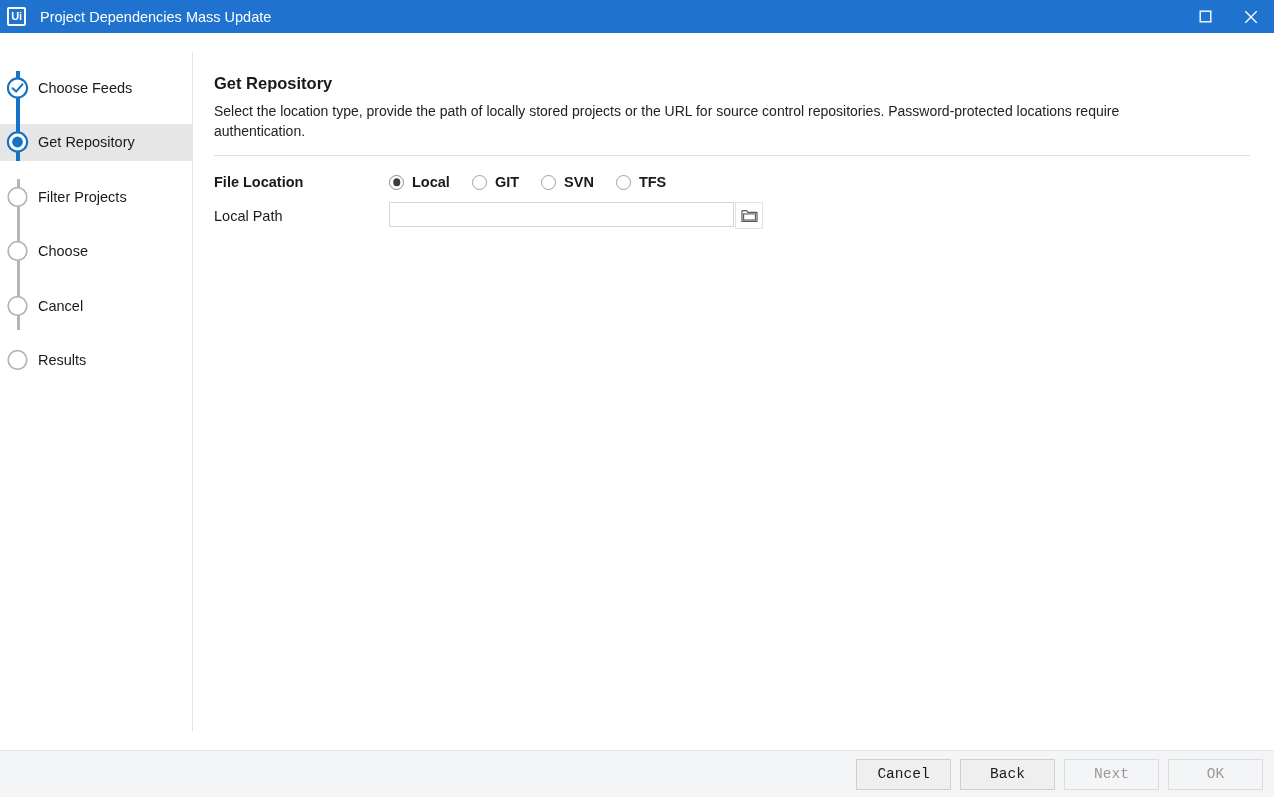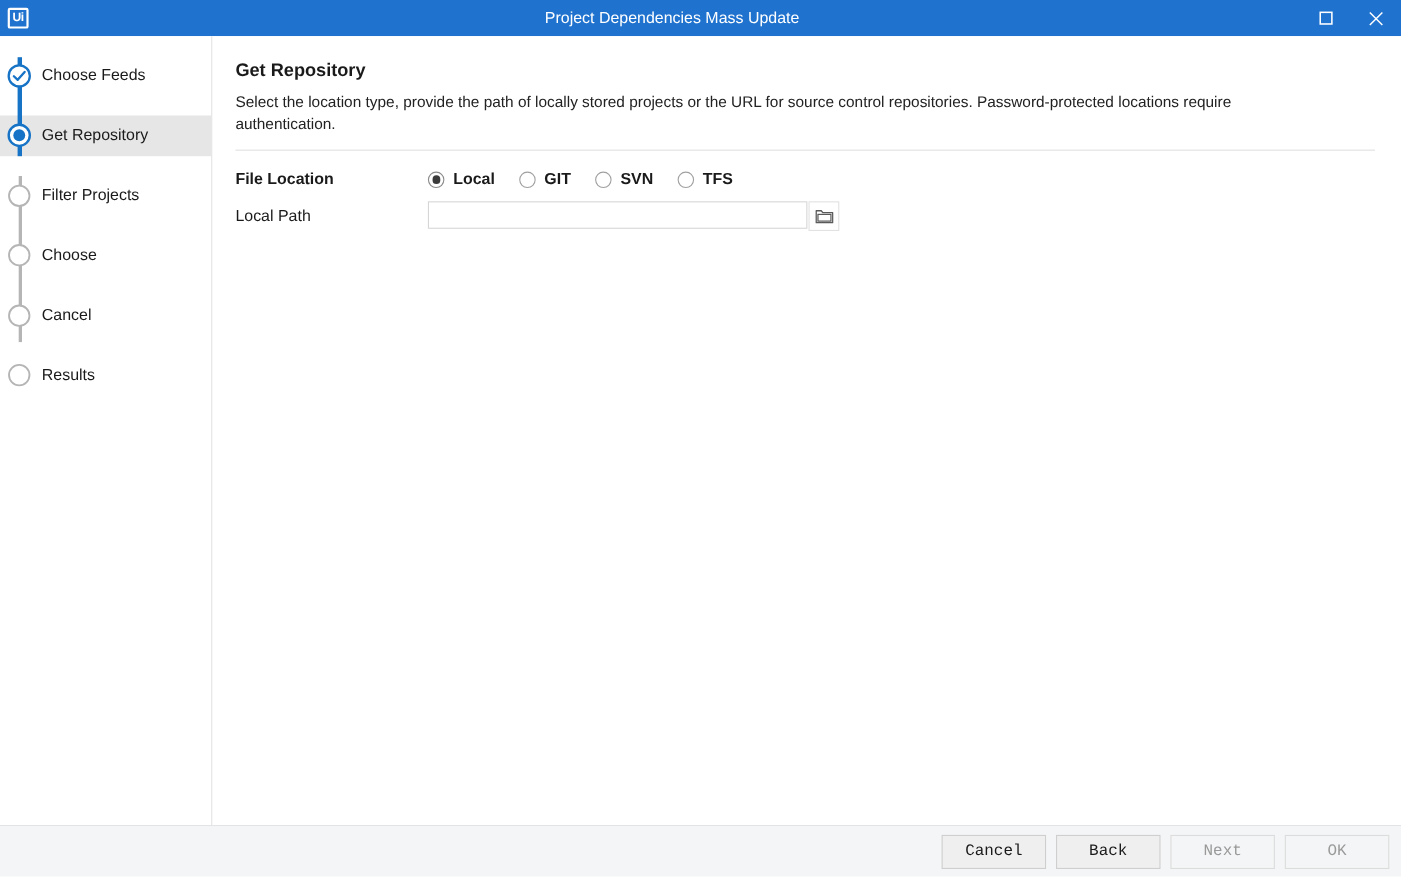--- a/index.html
+++ b/index.html
@@ -12,20 +12,21 @@
   }
 
   
   #window {
     position: relative;
     width: 1274px;
     height: 797px;
     background: #ffffff;
     display: flex;
     flex-direction: column;
+    gap: 19px;
   }
 
   
   #titlebar {
     height: 33px;
     background: #1f72ce;
     display: flex;
     align-items: center;
     flex: 0 0 33px;
     user-select: none;
@@ -42,21 +43,20 @@
     font-weight: 600;
     letter-spacing: -0.3px;
     flex: 0 0 auto;
   }
   #title-text {
     color: #ffffff;
     font-size: 14.5px;
     margin-left: 14px;
     flex: 1 1 auto;
     white-space: nowrap;
-    text-align: center;
   }
   .win-btn {
     width: 46px; height: 33px;
     display: flex; align-items: center; justify-content: center;
     flex: 0 0 46px;
   }
   .win-btn svg { display: block; }
 
   
   #body-split {

